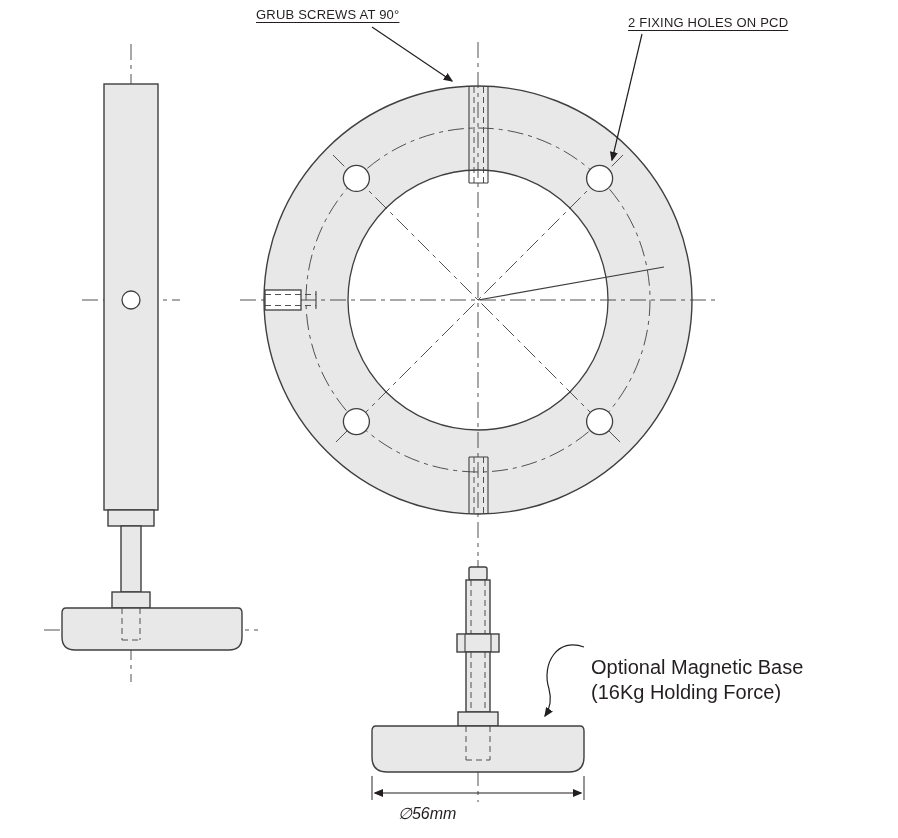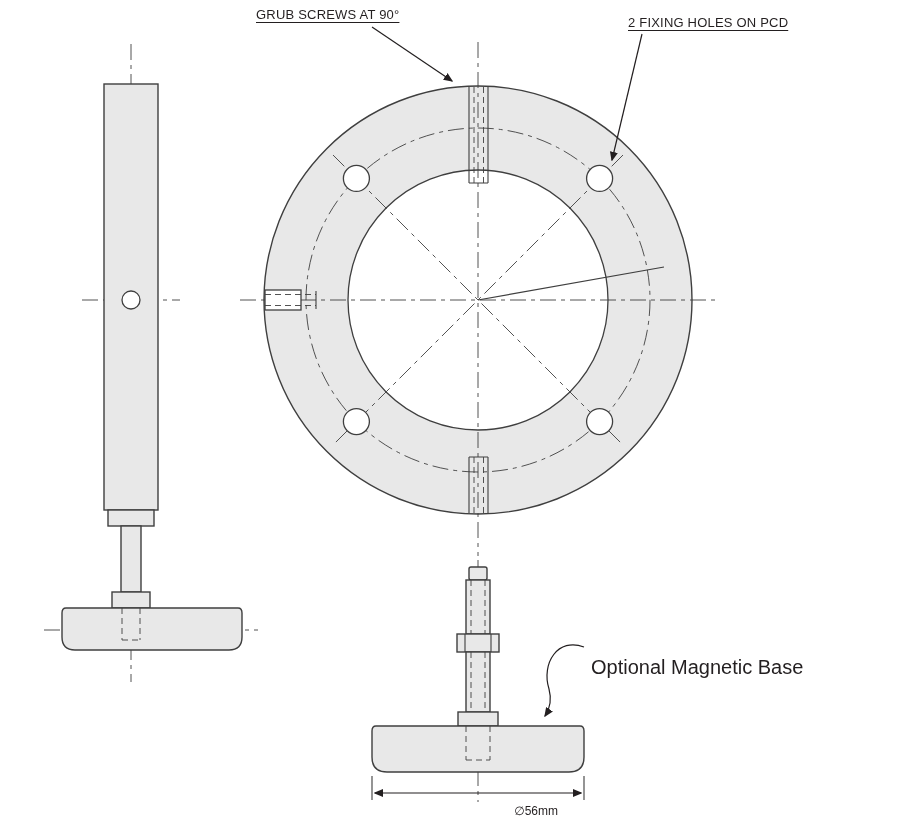--- a/index.html
+++ b/index.html
@@ -20,21 +20,21 @@
   .hidden-line { fill:none; stroke:var(--line,#3f3f3f); stroke-width:0.9; stroke-dasharray:6 4; }
   .leader      { fill:none; stroke:var(--text,#231f20); stroke-width:1.2; }
 
   
   .label { position:absolute; color:var(--text,#231f20); white-space:nowrap; }
   .label-note {
     font-size:13px; letter-spacing:0.2px;
     text-decoration:underline; text-underline-offset:3px;
   }
   .label-bold { font-size:20px; font-weight:normal; line-height:25px; }
-  .label-dim  { font-size:12px; text-align:right; }
+  .label-dim  { font-size:16px; text-align:left;font-style:italic; }
 </style>
 </head>
 <body>
 
 <div class="canvas">
 
   <svg width="898" height="838" viewBox="0 0 898 838">
     <defs>
       <marker id="arrow" viewBox="0 0 10 10" refX="8.5" refY="5" markerWidth="8" markerHeight="8" orient="auto-start-reverse">
         <path d="M 0 0.8 L 10 5 L 0 9.2 Z" fill="#231f20"></path>
@@ -118,17 +118,18 @@
     <path class="leader" d="M 642 34 L 612 160" marker-end="url(#arrow)"></path>
     <path class="leader" d="M 584 647 C 558 637 541 663 549 689 C 552 700 549 710 545 716" marker-end="url(#arrow)"></path>
   </svg>
 
   <div class="label label-note" style="left:215px; top:7px;margin-left:41px;">GRUB SCREWS AT 90°</div>
 
   <div class="label label-note" style="left:628px; top:15px;">2 FIXING HOLES ON PCD</div>
 
   <div class="label label-bold" style="left:591px; top:655px;">
     <div>Optional Magnetic Base</div>
+    <div>(16Kg Holding Force)</div>
   </div>
 
   <div class="label label-dim" style="left:398px; top:804px; width:160px;">∅56mm</div>
 
 </div>
 
 </body></html>

